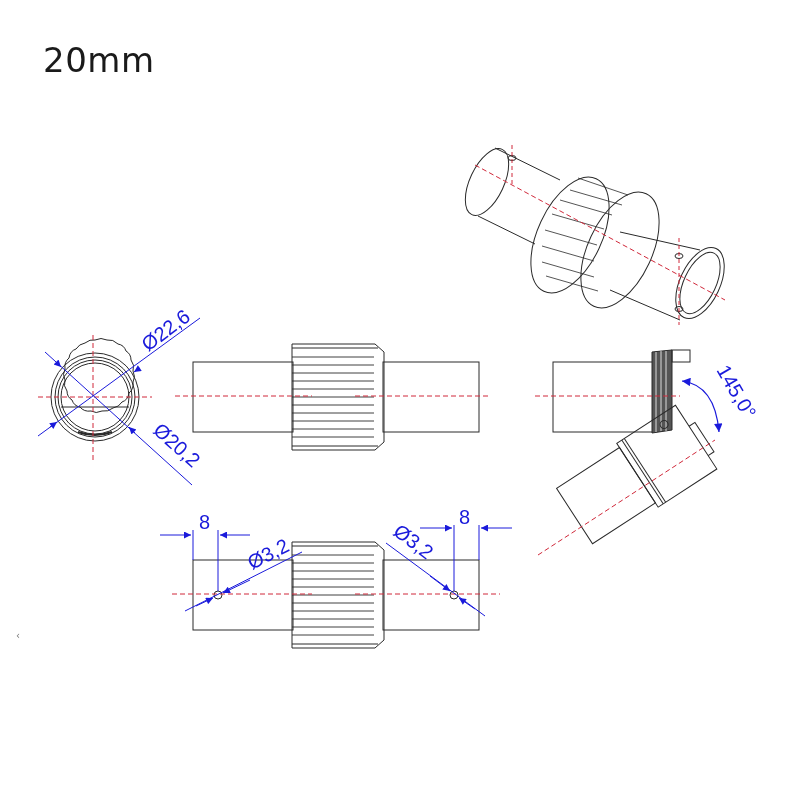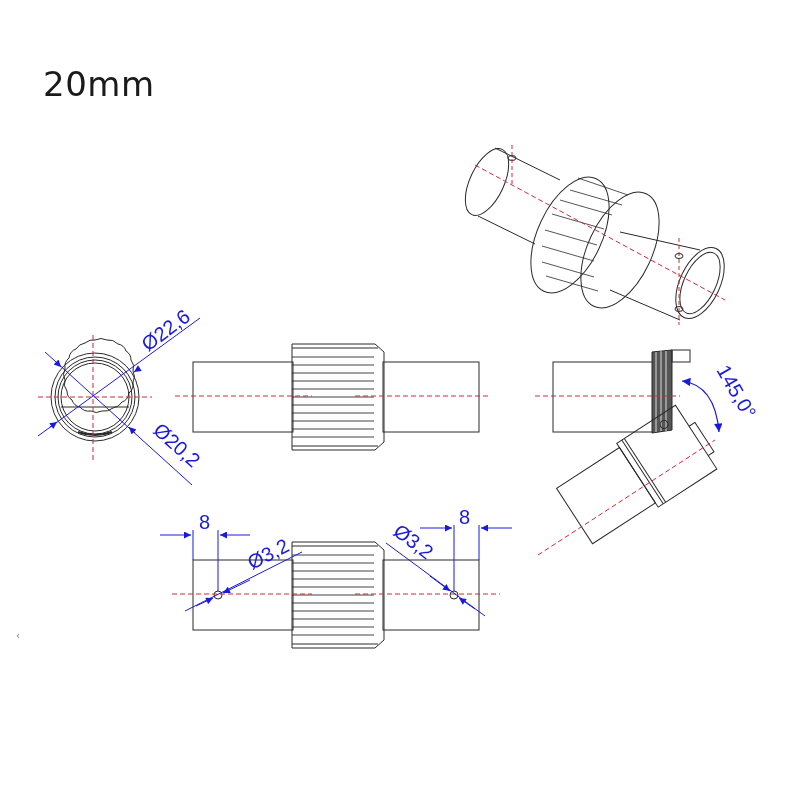--- a/index.html
+++ b/index.html
@@ -1,17 +1,17 @@
 <!DOCTYPE html>
 <html><head>
 <meta charset="utf-8">
 <style>
   html, body { margin:0; padding:0; background:#ffffff; }
   body { width:800px; height:800px; position:relative; overflow:hidden; font-family:"DejaVu Sans", sans-serif; }
-  .title { position:absolute; left:43px; top:40px; font-size:34px; color:#1a1a1a; font-family:"DejaVu Sans", sans-serif; letter-spacing:0.5px;margin-top:24px; }
+  .title { position:absolute; left:43px; top:40px; font-size:34px; color:#1a1a1a; font-family:"DejaVu Sans", sans-serif; letter-spacing:0.5px; }
   svg.drawing { position:absolute; left:0; top:0; }
   .dim { font-family:"Liberation Sans", sans-serif; font-size:20px; fill:#1a1adb; }
   .stray { position:absolute; left:16px; top:630px; font-size:10px; color:#777; }
 </style>
 </head>
 <body>
 
 <div class="title">20mm</div>
 
 <svg class="drawing" width="800" height="800" viewBox="0 0 800 800">

